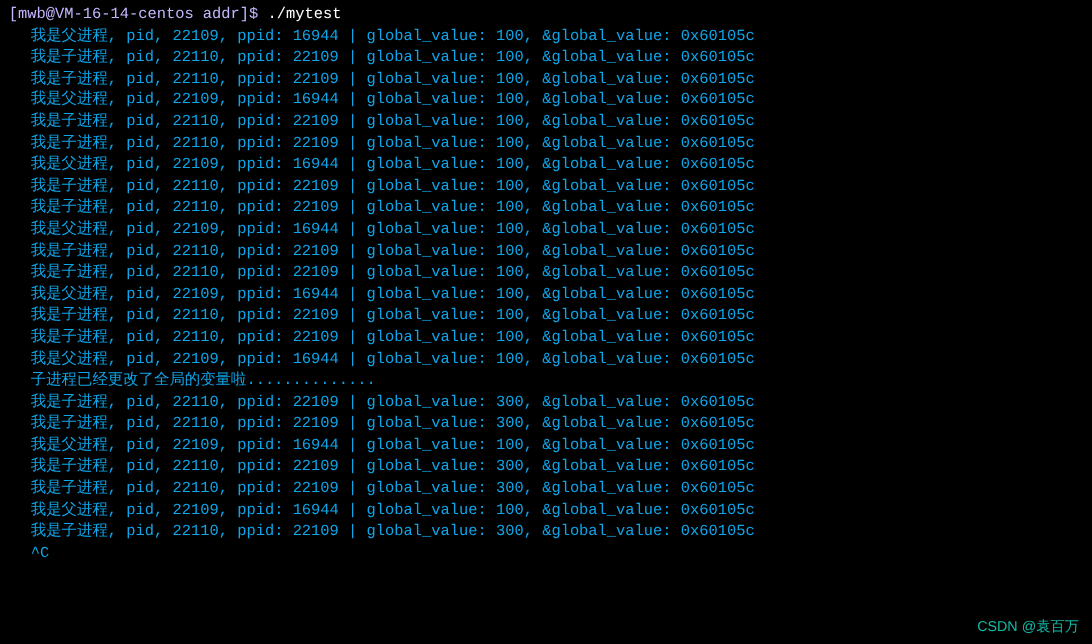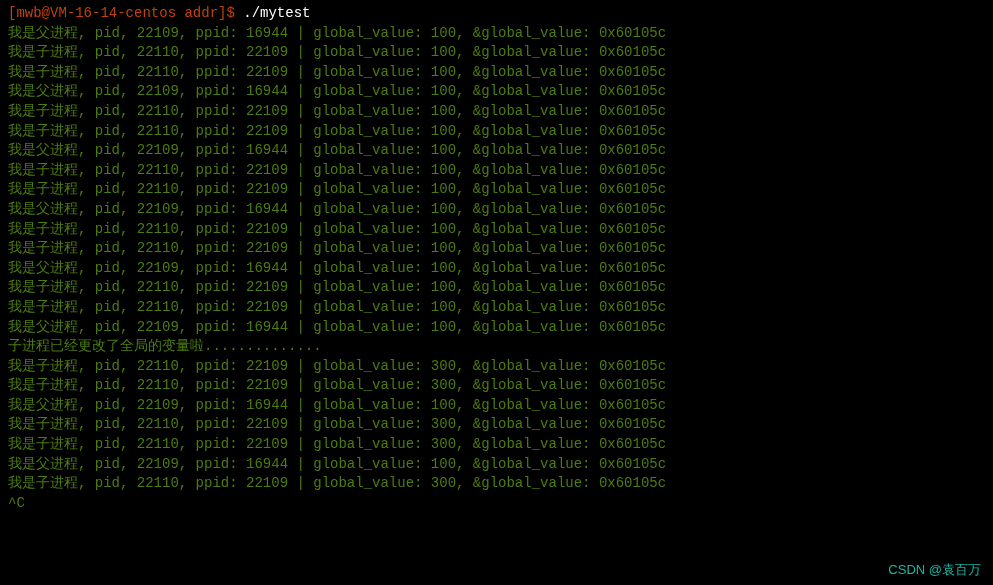--- a/index.html
+++ b/index.html
@@ -16,25 +16,26 @@
       width: 993px;
       height: 585px;
       overflow: hidden;
       position: relative;
     }
     .prompt-line {
       color: #fff;
       white-space: pre;
     }
     .prompt {
-      color: #c2410c;
+      color: #c4b5fd;
     }
     .output-line {
-      color: #4d7c0f;
+      color: #0ea5e9;
       white-space: pre;
+      margin-left: 20px;
     }
     .watermark {
       position: absolute;
       bottom: 6px;
       right: 12px;
       color: #14b8a6;
       font-family: sans-serif;
       font-size: 13px;
     }
   </style>

